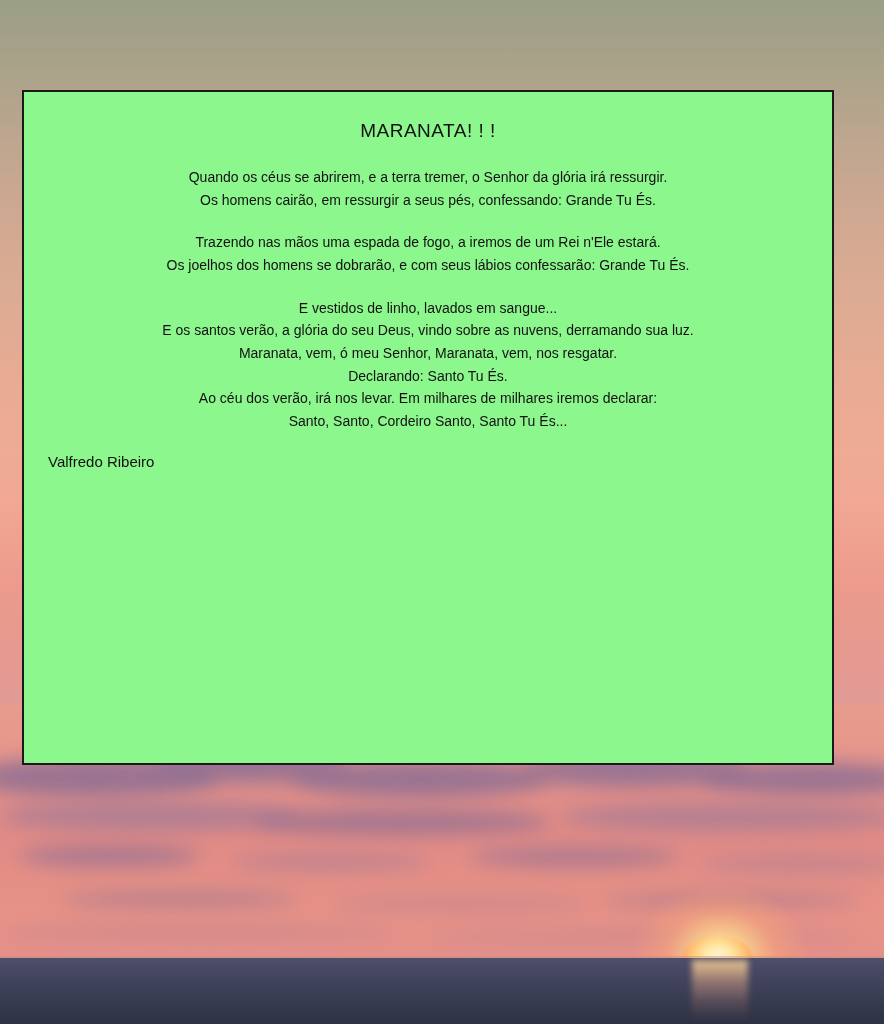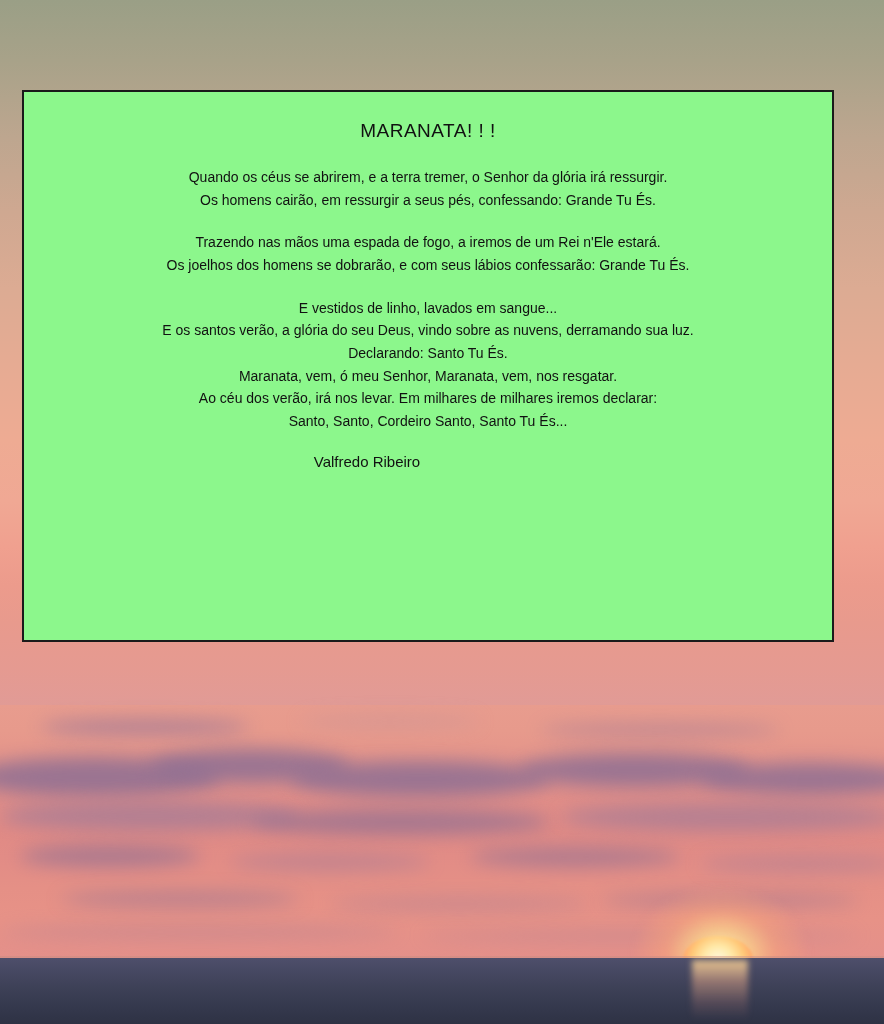--- a/index.html
+++ b/index.html
@@ -138,21 +138,21 @@
         rgba(220,150,130,0) 100%);
     filter: blur(3px);
   }
 
   
   .poem-card {
     position: absolute;
     left: 22px;
     top: 90px;
     width: 812px;
-    height: 552px;
+    height: 675px;
     background: #8cf78c;
     border: 2px solid #1a1a1a;
     box-sizing: border-box;
     padding: 20px 24px 10px 24px;
   }
   .poem-title {
     text-align: center;
     font-size: 19px;
     color: #111;
     letter-spacing: 0.5px;
@@ -166,21 +166,21 @@
     margin-bottom: 6px;
   }
   .line {
     text-align: center;
     font-size: 14px;
     line-height: 1.62;
     color: #111;
     white-space: nowrap;
   }
   .author {
-    text-align: center;
+    text-align: left;
     font-size: 15px;
     color: #111;
     margin-top: 8px;
     padding-right: 122px;
   }
 </style>
 </head>
 <body>
 
 <div class="scene">
@@ -233,22 +233,22 @@
 
     <div class="stanza">
       <div class="line">Trazendo nas mãos uma espada de fogo, a iremos de um Rei n'Ele estará.</div>
       <div class="line">Os joelhos dos homens se dobrarão, e com seus lábios confessarão: Grande Tu És.</div>
     </div>
 
 
     <div class="stanza">
       <div class="line">E vestidos de linho, lavados em sangue...</div>
       <div class="line">E os santos verão, a glória do seu Deus, vindo sobre as nuvens, derramando sua luz.</div>
+      <div class="line">Maranata, vem, ó meu Senhor, Maranata, vem, nos resgatar.</div>
       <div class="line">Declarando: Santo Tu És.</div>
-      <div class="line">Maranata, vem, ó meu Senhor, Maranata, vem, nos resgatar.</div>
       <div class="line">Ao céu dos verão, irá nos levar. Em milhares de milhares iremos declarar:</div>
       <div class="line">Santo, Santo, Cordeiro Santo, Santo Tu És...</div>
     </div>
 
     <div class="author">Valfredo Ribeiro</div>
   </div>
 
 </div>
 
 </body></html>

